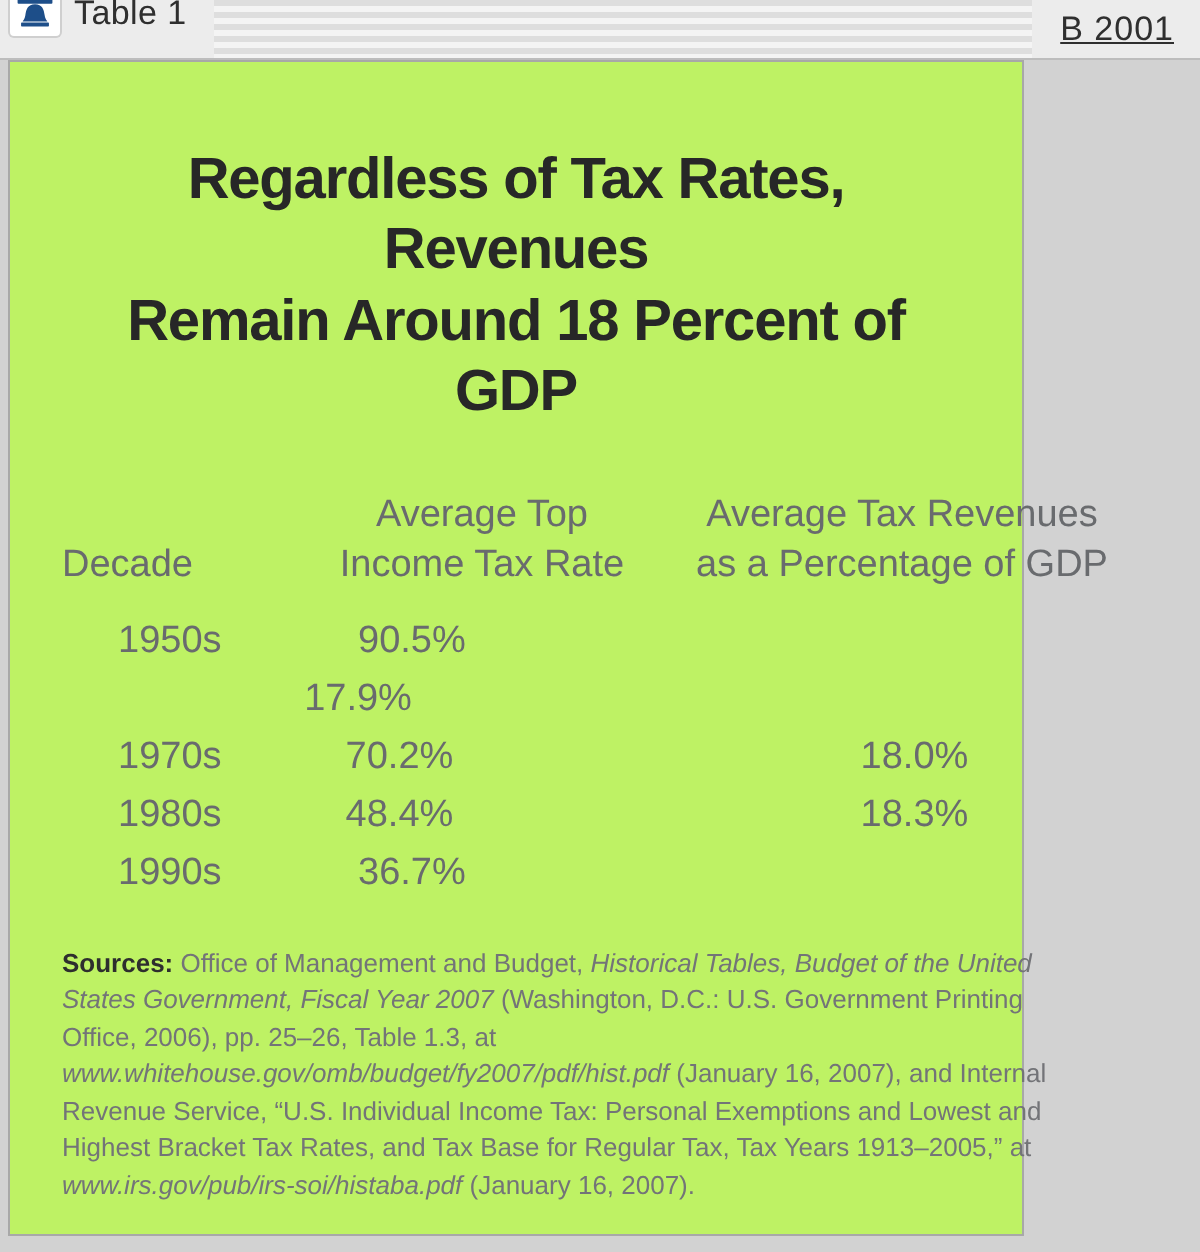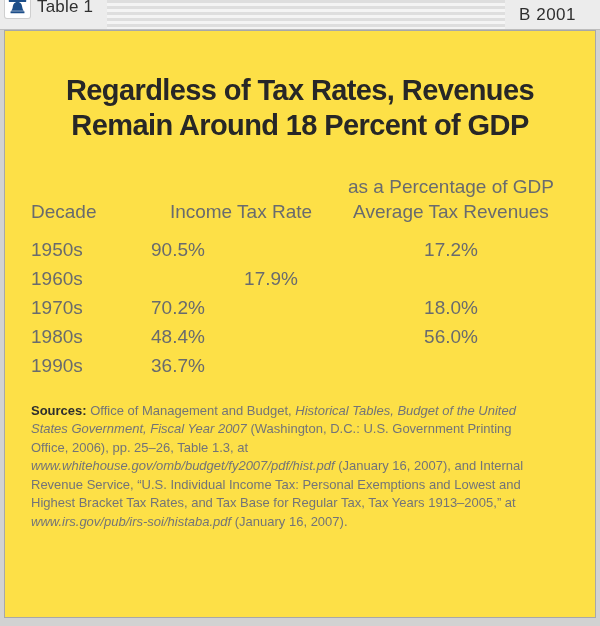--- a/index.html
+++ b/index.html
@@ -24,28 +24,28 @@
   }
   .bell-tile {
     width:25px; height:22px; background:#ffffff; border-radius:2px;
     box-shadow:0 0 0 1px #cfcfcf;
     display:flex; align-items:center; justify-content:center;
   }
   .titlebar-label { font-size:17px; color:#2f2f2f; letter-spacing:0.2px; }
   .titlebar-spacer { flex:1; }
   .titlebar-right {
     display:flex; align-items:center;
-    background:#ececec; padding:0 24px 0 14px; height:100%;
-    font-size:17px; color:#2f2f2f; letter-spacing:0.5px;
+    background:#ececec; padding:0 13px 0 14px; height:100%;
+    font-size:17px; color:#2f2f2f; letter-spacing:0.5px;text-decoration:underline;
   }
 
   
   .card {
-    position:absolute; top:30px; left:4px; width:592px; height:588px;
-    background:#fde047; border:1px solid #a8a8a8;
+    position:absolute; top:30px; left:4px; width:508px; height:588px;
+    background:#bef264; border:1px solid #a8a8a8;
     padding:42px 26px 0 26px;
   }
 
   .chart-title {
     text-align:center;
     font-weight:bold;
     font-size:29px;
     line-height:1.22;
     color:#272727;
     letter-spacing:-0.6px;
@@ -54,21 +54,21 @@
 
   
   .tbl { width:540px; color:#696b6e; font-size:19px; }
   .tbl-head {
     display:flex; align-items:flex-end;
     line-height:1.35; margin-bottom:10px;
   }
   .th-col1 { width:120px; text-align:left;margin-top:21px; }
   .th-col2 { width:180px; text-align:center; }
   .th-col3 { width:240px; text-align:center; }
-  .tbl-row { display:flex; height:29px; line-height:29px; }
+  .tbl-row { display:flex; height:29px; line-height:29px;margin-left:28px; }
   .td-col1 { width:120px; text-align:left; }
   .td-col2 { width:180px; text-align:left; }
   .td-col3 { width:240px; text-align:center; }
 
   
   .sources {
     margin-top:22px;
     width:516px;
     font-size:13px;
     line-height:1.42;
@@ -104,46 +104,45 @@
     <div>Remain Around 18 Percent of GDP</div>
   </div>
 
   <div class="tbl">
 
     <div class="tbl-head">
       <div class="th-col1">
         <div>Decade</div>
       </div>
       <div class="th-col2">
+        <div>Average Top</div>
         <div>Income Tax Rate</div>
       </div>
       <div class="th-col3">
+        <div>Average Tax Revenues</div>
         <div>as a Percentage of GDP</div>
-        <div>Average Tax Revenues</div>
       </div>
     </div>
 
     <div class="tbl-row">
       <div class="td-col1">1950s</div>
       <div class="td-col2">90.5%</div>
-      <div class="td-col3">17.2%</div>
     </div>
     <div class="tbl-row">
-      <div class="td-col1">1960s</div>
       <div class="td-col3">17.9%</div>
     </div>
     <div class="tbl-row">
       <div class="td-col1">1970s</div>
       <div class="td-col2">70.2%</div>
       <div class="td-col3">18.0%</div>
     </div>
     <div class="tbl-row">
       <div class="td-col1">1980s</div>
       <div class="td-col2">48.4%</div>
-      <div class="td-col3">56.0%</div>
+      <div class="td-col3">18.3%</div>
     </div>
     <div class="tbl-row">
       <div class="td-col1">1990s</div>
       <div class="td-col2">36.7%</div>
     </div>
 
   </div>
 
   <p class="sources"><span class="src-bold">Sources:</span><span> Office of Management and Budget, </span><span class="it">Historical Tables, Budget of the United States Government, Fiscal Year 2007</span><span> (Washington, D.C.: U.S. Government Printing Office, 2006), pp. 25–26, Table 1.3, at </span><span class="it">www.whitehouse.gov/omb/budget/fy2007/pdf/hist.pdf</span><span> (January 16, 2007), and Internal Revenue Service, “U.S. Individual Income Tax: Personal Exemptions and Lowest and Highest Bracket Tax Rates, and Tax Base for Regular Tax, Tax Years 1913–2005,” at </span><span class="it">www.irs.gov/pub/irs-soi/histaba.pdf</span><span> (January 16, 2007).</span></p>
 

